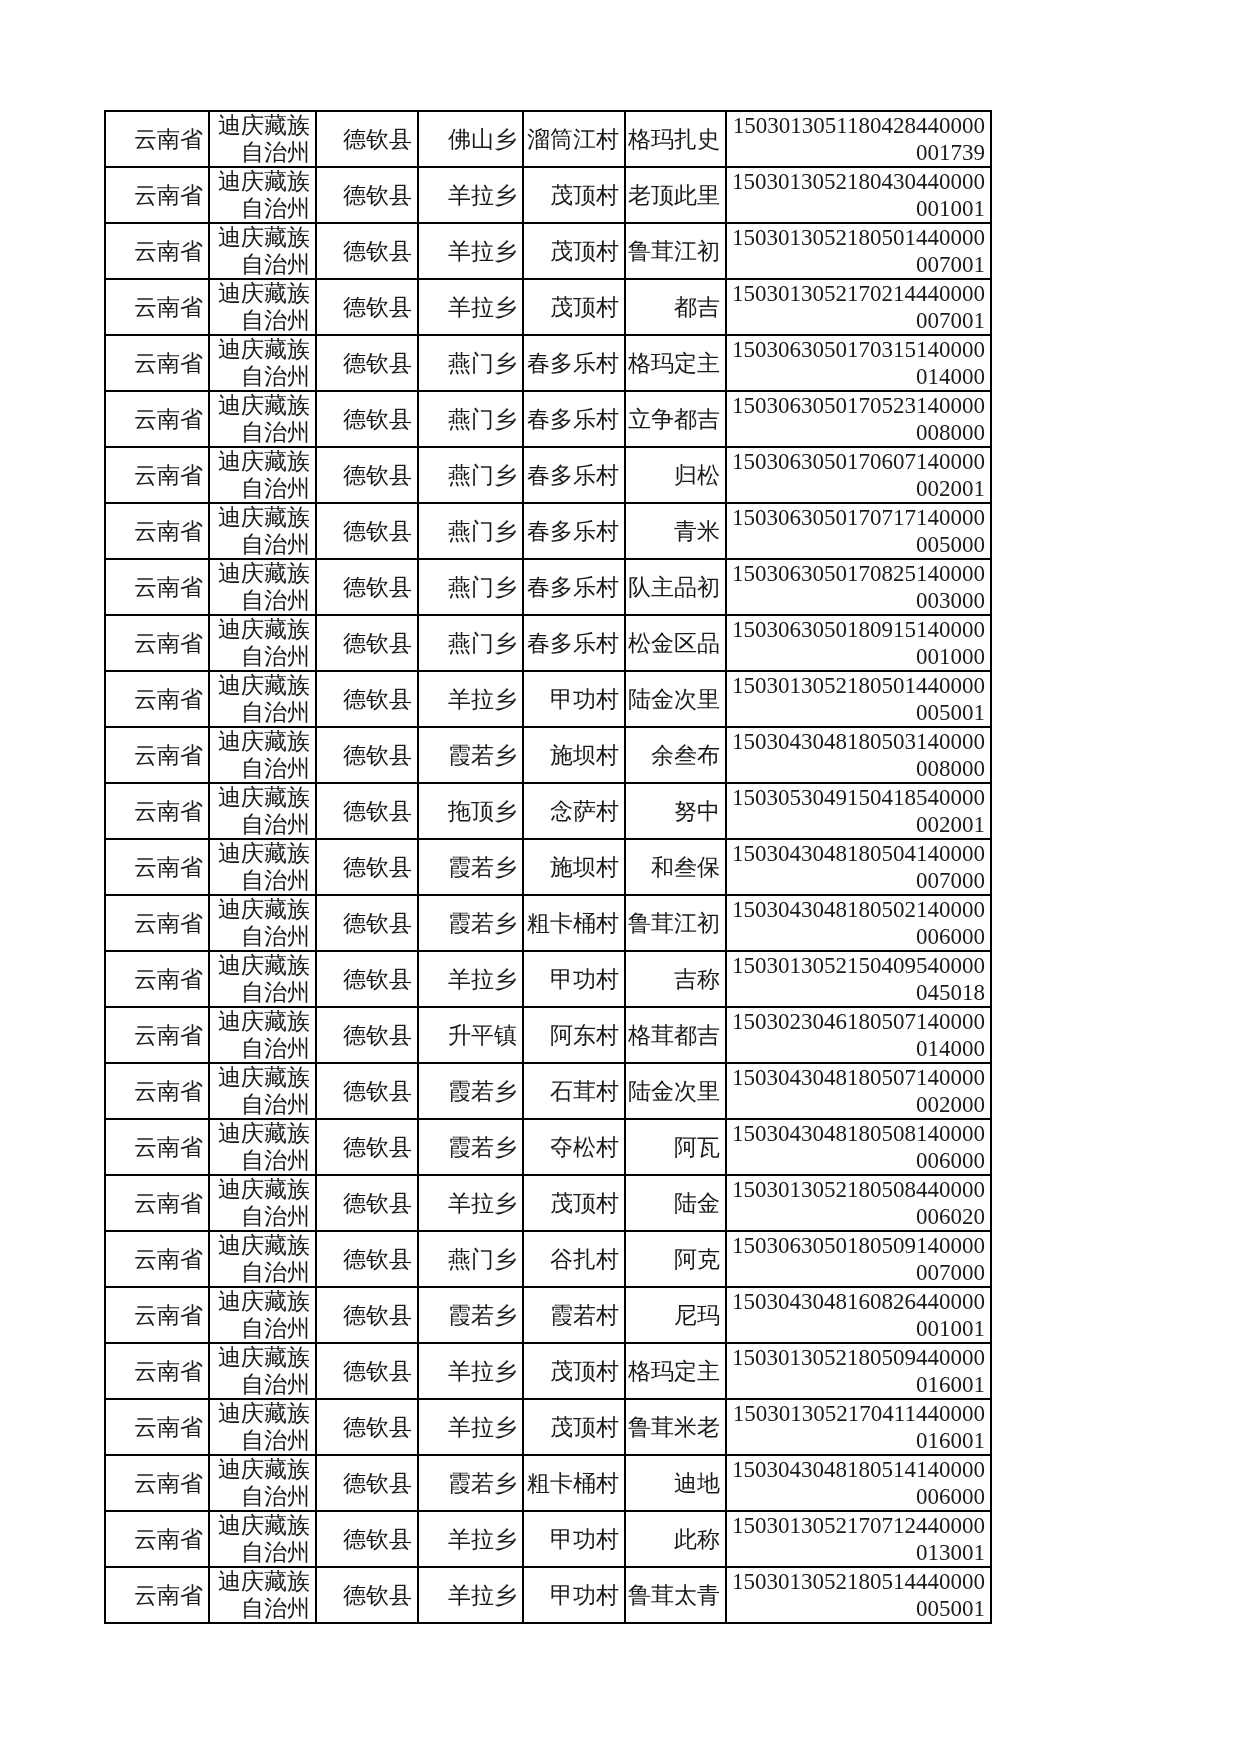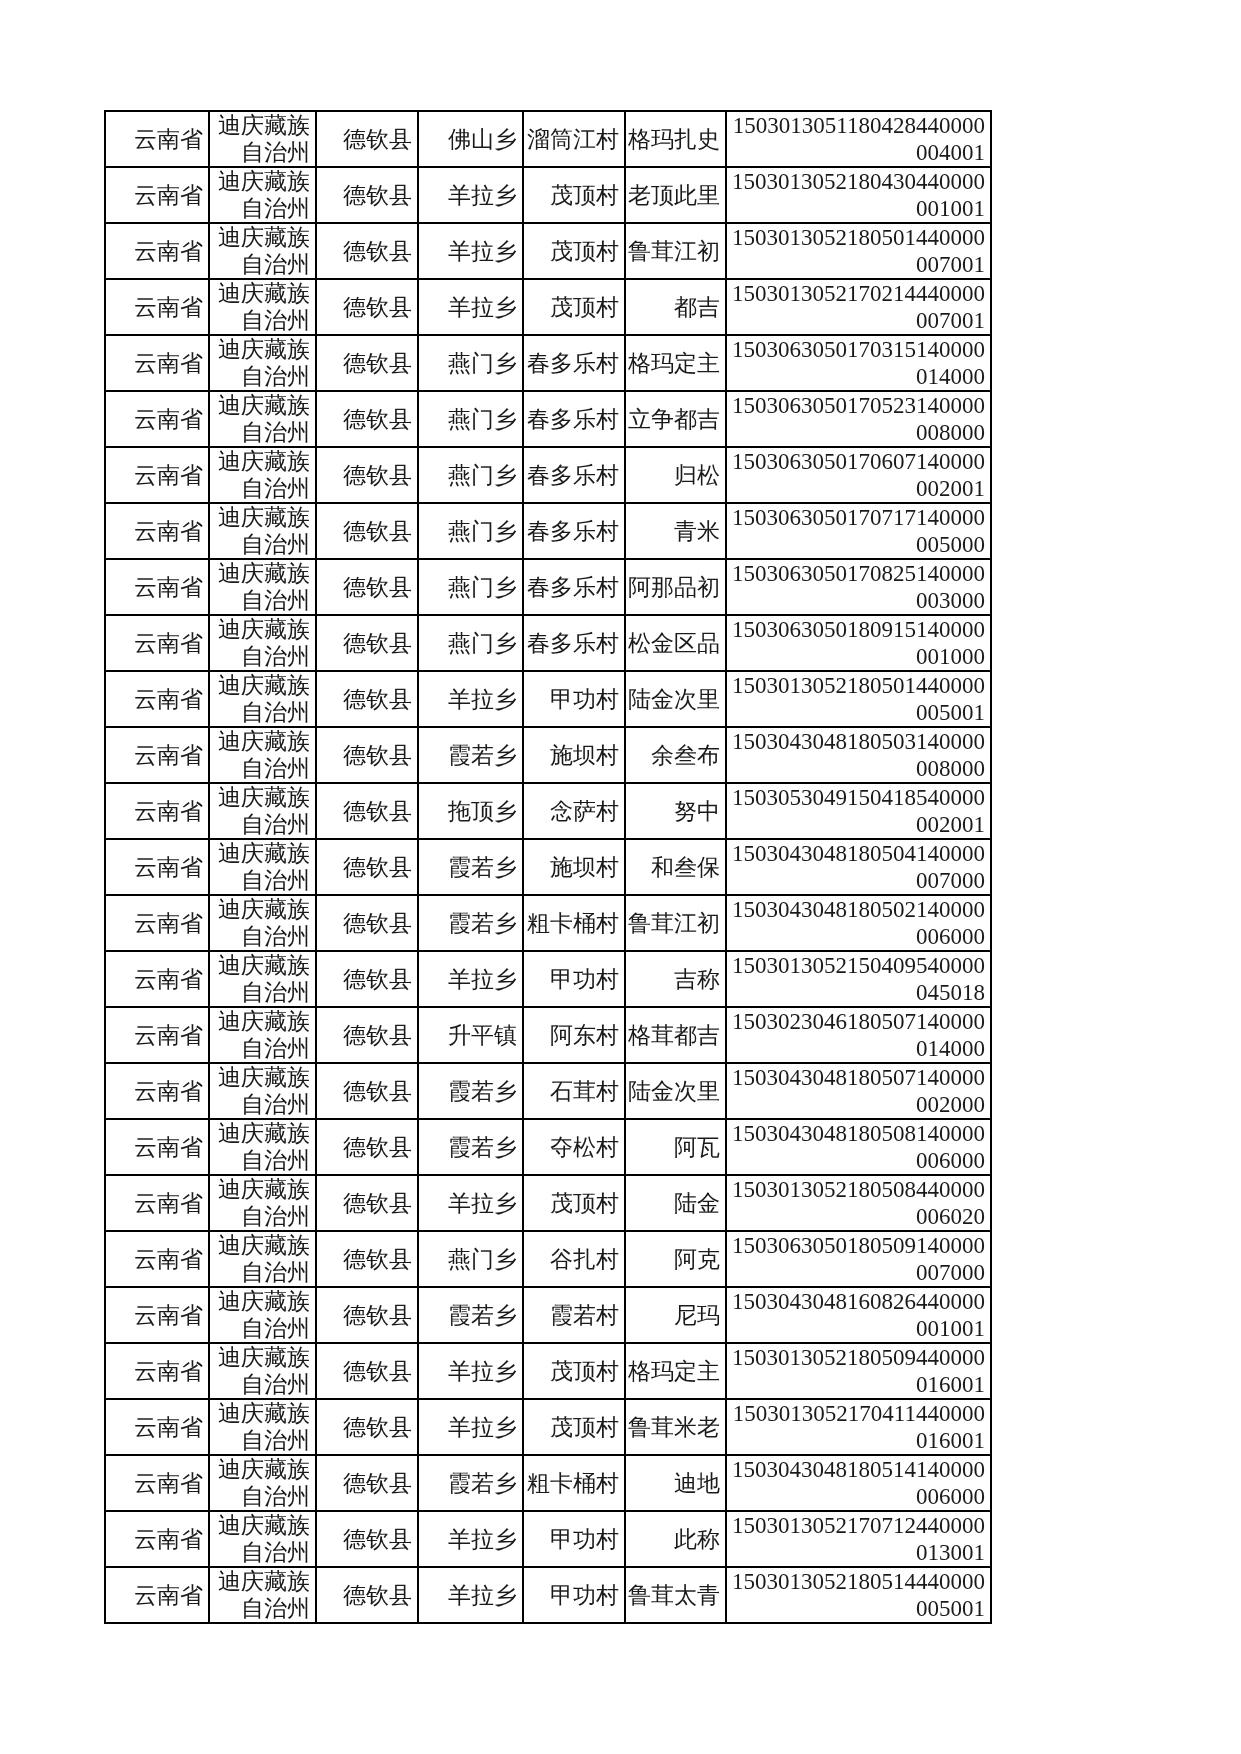--- a/index.html
+++ b/index.html
@@ -65,21 +65,21 @@
     <td class="c-prefecture">
       <span class="ln">迪庆藏族</span>
       <span class="ln">自治州</span>
     </td>
     <td class="c-county">德钦县</td>
     <td class="c-township">佛山乡</td>
     <td class="c-village">溜筒江村</td>
     <td class="c-person">格玛扎史</td>
     <td class="c-id">
       <span class="ln">1503013051180428440000</span>
-      <span class="ln">004001</span>
+      <span class="ln">001739</span>
     </td>
   </tr>
         <tr>
     <td class="c-province">云南省</td>
     <td class="c-prefecture">
       <span class="ln">迪庆藏族</span>
       <span class="ln">自治州</span>
     </td>
     <td class="c-county">德钦县</td>
     <td class="c-township">羊拉乡</td>
@@ -182,21 +182,21 @@
   </tr>
         <tr>
     <td class="c-province">云南省</td>
     <td class="c-prefecture">
       <span class="ln">迪庆藏族</span>
       <span class="ln">自治州</span>
     </td>
     <td class="c-county">德钦县</td>
     <td class="c-township">燕门乡</td>
     <td class="c-village">春多乐村</td>
-    <td class="c-person">阿那品初</td>
+    <td class="c-person">队主品初</td>
     <td class="c-id">
       <span class="ln">1503063050170825140000</span>
       <span class="ln">003000</span>
     </td>
   </tr>
         <tr>
     <td class="c-province">云南省</td>
     <td class="c-prefecture">
       <span class="ln">迪庆藏族</span>
       <span class="ln">自治州</span>

